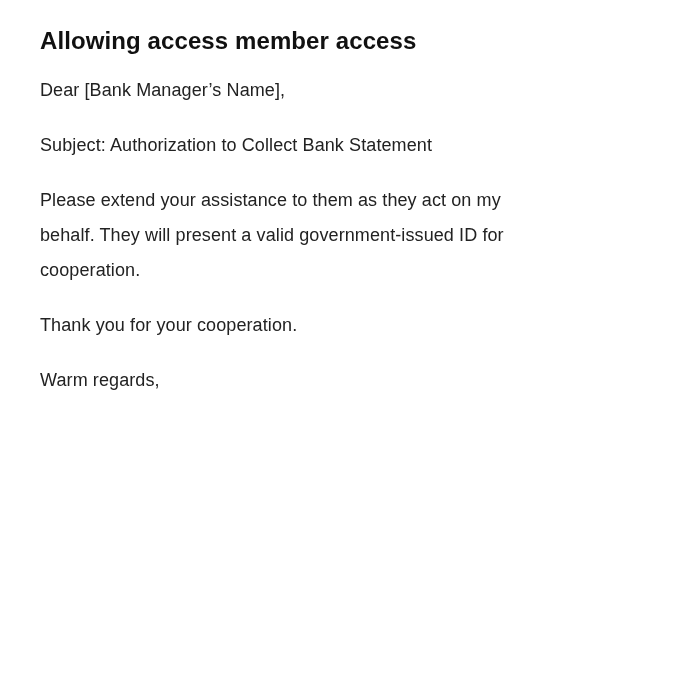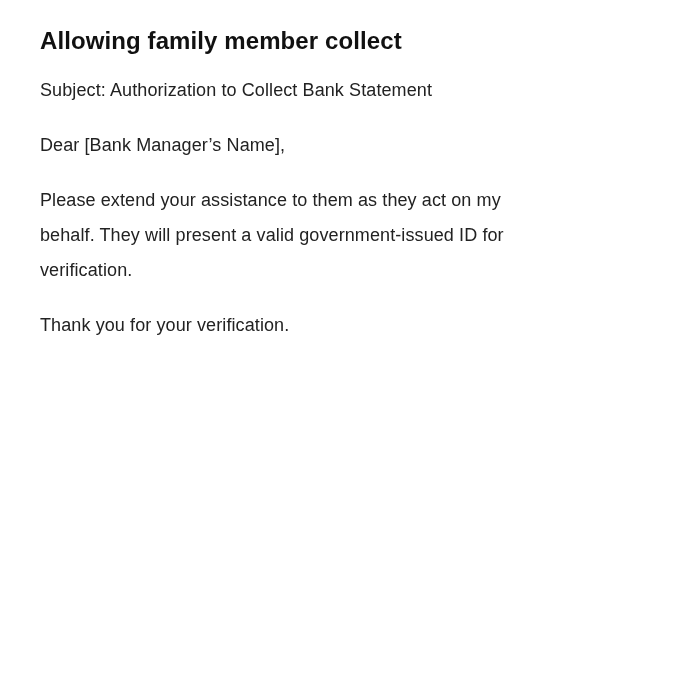--- a/index.html
+++ b/index.html
@@ -32,27 +32,28 @@
     font-weight: 400;
     color: #222222;
     white-space: pre-line; 
     letter-spacing: 0.1px;
   }
 </style>
 </head>
 <body>
 
 <main class="doc">
-  <h1 class="doc-title">Allowing family member collect</h1>
+  <h1 class="doc-title">Allowing access member access</h1>
+
+  <p class="doc-par">Dear [Bank Manager’s Name],</p>
 
   <p class="doc-par">Subject: Authorization to Collect Bank Statement</p>
-
-  <p class="doc-par">Dear [Bank Manager’s Name],</p>
 
 
   <p class="doc-par">Please extend your assistance to them as they act on my
 behalf. They will present a valid government-issued ID for
-verification.</p>
+cooperation.</p>
 
-  <p class="doc-par">Thank you for your verification.</p>
+  <p class="doc-par">Thank you for your cooperation.</p>
 
+  <p class="doc-par">Warm regards,</p>
 
 </main>
 
 </body></html>

